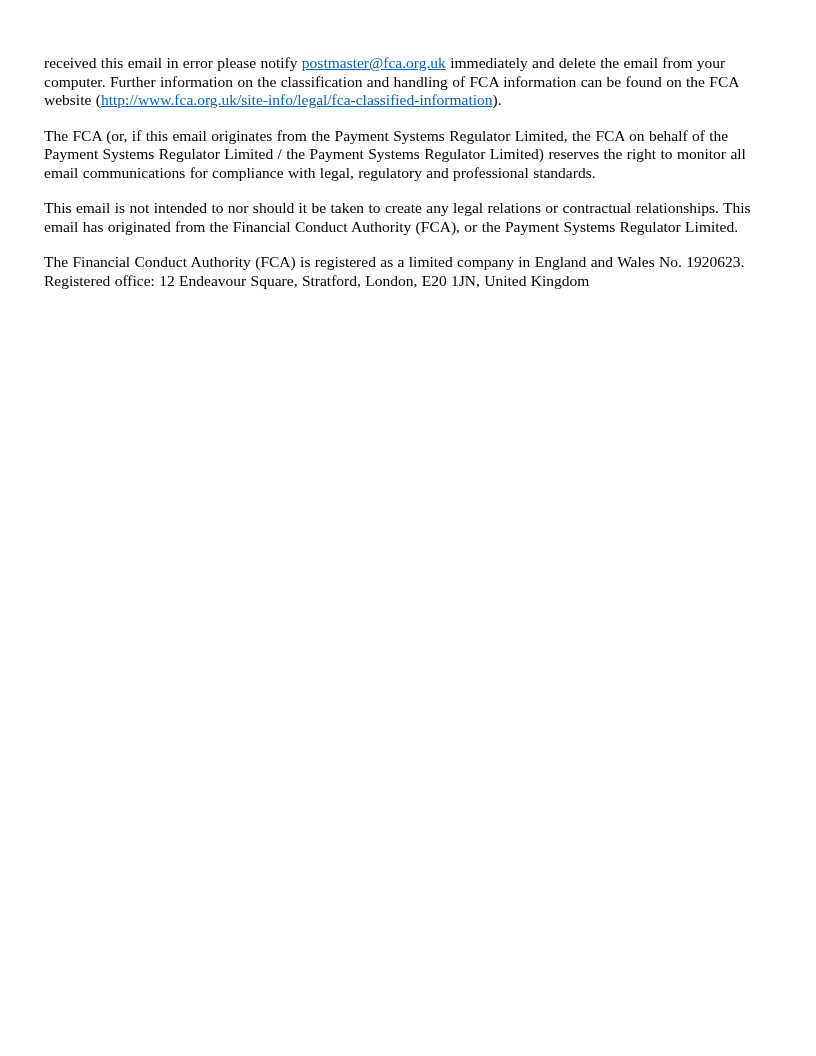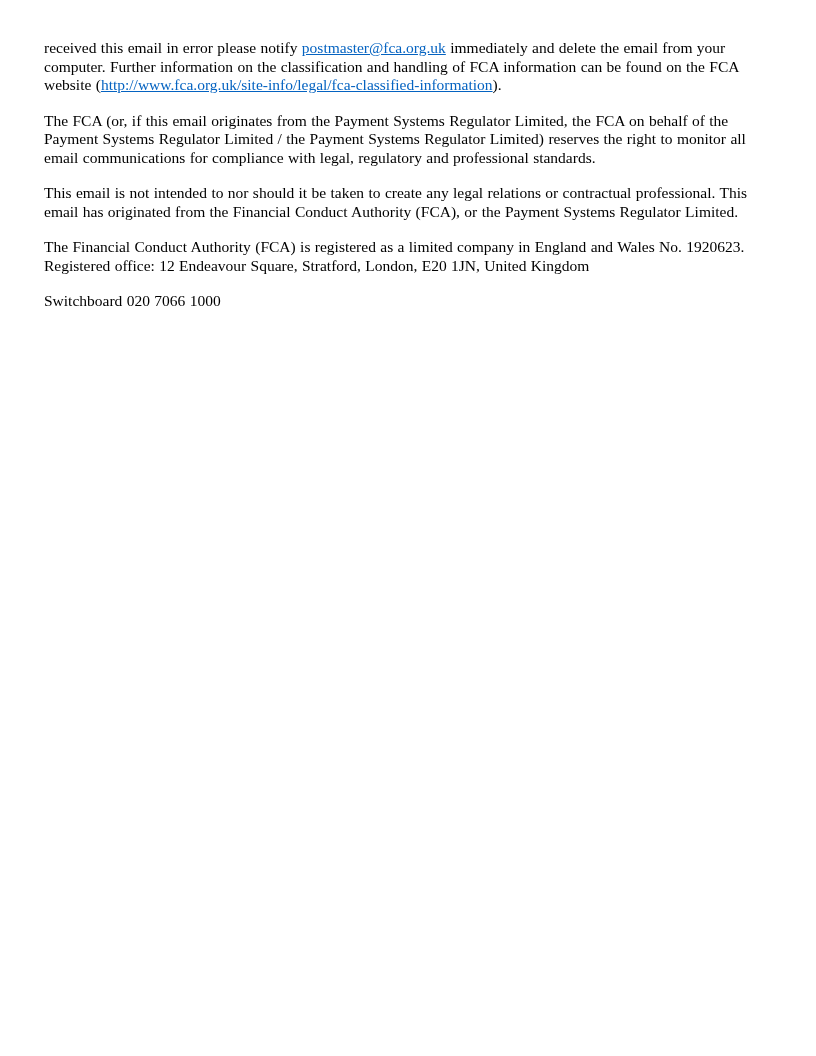--- a/index.html
+++ b/index.html
@@ -6,21 +6,21 @@
     margin: 0;
     padding: 0;
     background: #ffffff;
   }
   .page {
     position: relative;
     width: 816px;
     height: 1056px;
     background: #ffffff;
     box-sizing: border-box;
-    padding: 39px 44px 0 44px;
+    padding: 54px 44px 0 44px;
     font-family: "Liberation Serif", serif;
     font-size: 15.5px;
     line-height: 18.5px;
     color: #000000;
     overflow: hidden;
   }
   .page p {
     margin: 0 0 17px 0;
     word-spacing: 0.5px;
   }
@@ -34,21 +34,20 @@
 <body>
 
 <div class="page">
 
   <p>
     <span>received this email in error please notify </span><a class="link">postmaster@fca.org.uk</a><span> immediately and delete the email from your computer. Further information on the classification and handling of FCA information can be found on the FCA website (</span><a class="link">http://www.fca.org.uk/site-info/legal/fca-classified-information</a><span>).</span>
   </p>
 
   <p>The FCA (or, if this email originates from the Payment Systems Regulator Limited, the FCA on behalf of the Payment Systems Regulator Limited / the Payment Systems Regulator Limited) reserves the right to monitor all email communications for compliance with legal, regulatory and professional standards.</p>
 
-  <p>This email is not intended to nor should it be taken to create any legal relations or contractual professional. This email has originated from the Financial Conduct Authority (FCA), or the Payment Systems Regulator Limited.</p>
+  <p>This email is not intended to nor should it be taken to create any legal relations or contractual relationships. This email has originated from the Financial Conduct Authority (FCA), or the Payment Systems Regulator Limited.</p>
 
   <p>The Financial Conduct Authority (FCA) is registered as a limited company in England and Wales No. 1920623. Registered office: 12 Endeavour Square, Stratford, London, E20 1JN, United Kingdom</p>
 
 
-  <p>Switchboard 020 7066 1000</p>
 
 
 </div>
 
 </body></html>

